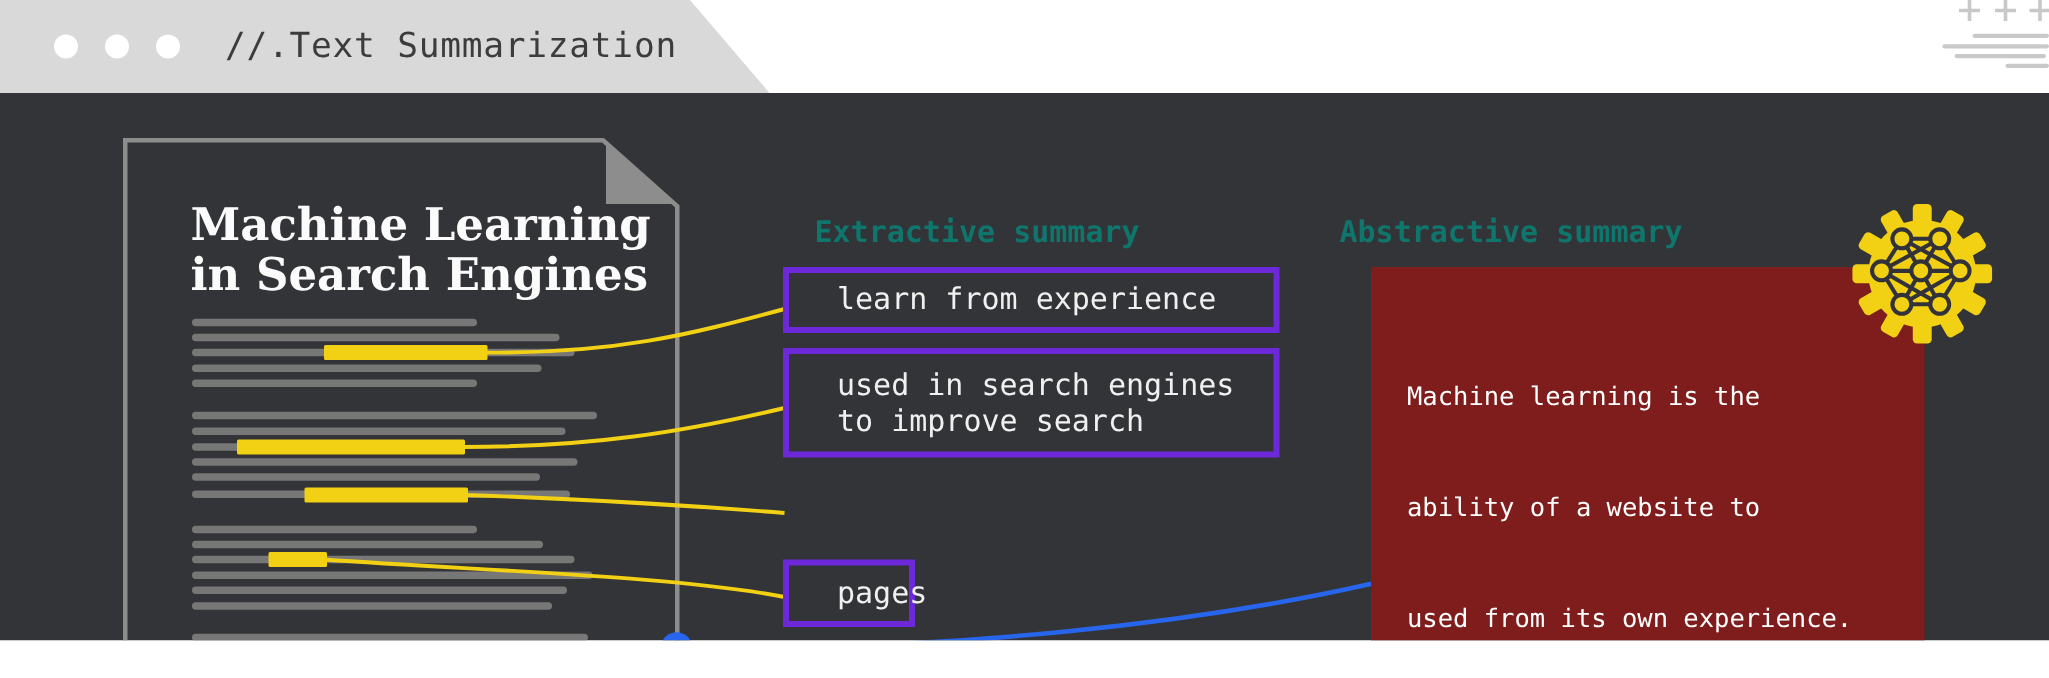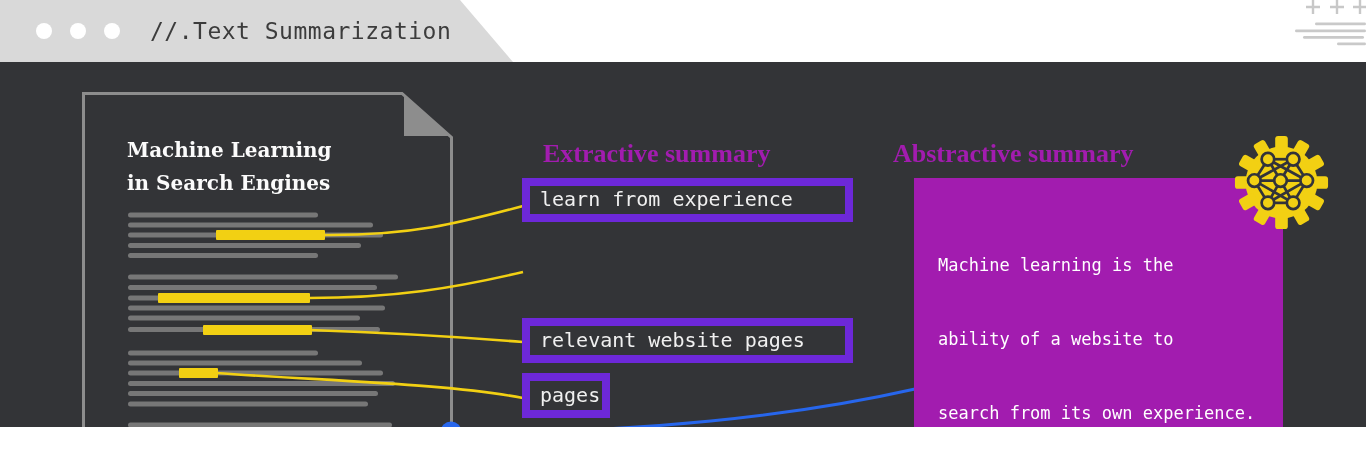--- a/index.html
+++ b/index.html
@@ -19,44 +19,44 @@
   .app-title{
     position:absolute;left:150px;top:0;height:62px;display:flex;align-items:center;
     font-size:23px;letter-spacing:.5px;color:#3c3c3c;white-space:pre;
   }
   .corner-deco{position:absolute;left:1286px;top:0;}
   
   .stage{position:absolute;left:0;top:62px;width:1366px;height:390px;background:#333437;}
   .art{position:absolute;left:0;top:0;width:1366px;height:452px;pointer-events:none;}
   
   .section-heading{
-    position:absolute;top:139px;font-size:26px;font-weight:bold;color:#a21caf;
-    line-height:30px;white-space:pre;font-family:Liberation Serif, serif;
+    position:absolute;top:139px;font-size:20px;font-weight:bold;color:#0f766e;
+    line-height:30px;white-space:pre;
   }
   
   .doc-title{
     position:absolute;left:127px;top:134px;
-    font-family:"DejaVu Serif",serif;font-weight:bold;font-size:20px;line-height:33px;
+    font-family:"DejaVu Serif",serif;font-weight:bold;font-size:30px;line-height:33px;
     color:#fbfbfb;white-space:pre-line;
   }
   
   .ext-box{
-    position:absolute;border:8px solid #6d28d9;box-sizing:border-box;
+    position:absolute;border:4px solid #6d28d9;box-sizing:border-box;
     display:flex;align-items:center;
     color:#f0f0f0;font-size:20px;line-height:23.5px;white-space:pre-line;
-    padding-left:10px;
+    padding-left:32px;
   }
   .box1{left:522px;top:178px;width:331px;height:44px;}
   .box2{left:522px;top:232px;width:331px;height:73px;}
   .box3{left:522px;top:318px;width:331px;height:45px;}
   .box4{left:522px;top:373px;width:88px;height:45px;}
   
   .abs-panel{
     position:absolute;left:914px;top:178px;width:369px;height:274px;
-    background:#a21caf;box-sizing:border-box;
+    background:#7f1d1d;box-sizing:border-box;
   }
   .abs-text{
     position:absolute;left:24px;top:25px;
     color:#ffffff;font-size:17px;line-height:24.75px;white-space:pre;
   }
   
   .gear{position:absolute;left:1233px;top:134px;width:97px;height:97px;}
 </style>
 </head>
 <body>
@@ -133,33 +133,34 @@
     <circle cx="451" cy="432" r="10.5" fill="#2766ec"></circle>
   </svg>
 
   <div class="doc-title">Machine Learning
 in Search Engines</div>
 
   <div class="section-heading" style="left:543px;">Extractive summary</div>
   <div class="ext-box box1">
     <span>learn from experience</span>
   </div>
-  <div class="ext-box box3">
-    <span>relevant website pages</span>
+  <div class="ext-box box2">
+    <span>used in search engines
+to improve search</span>
   </div>
   <div class="ext-box box4">
     <span>pages</span>
   </div>
 
   <div class="section-heading" style="left:893px;">Abstractive summary</div>
   <div class="abs-panel">
     <div class="abs-text">
       <div>Machine learning is the</div>
       <div>ability of a website to</div>
-      <div>search from its own experience.</div>
+      <div>used from its own experience.</div>
       
       
       
       
       
       
     </div>
   </div>
 
   <svg class="gear" viewBox="0 0 100 100">

